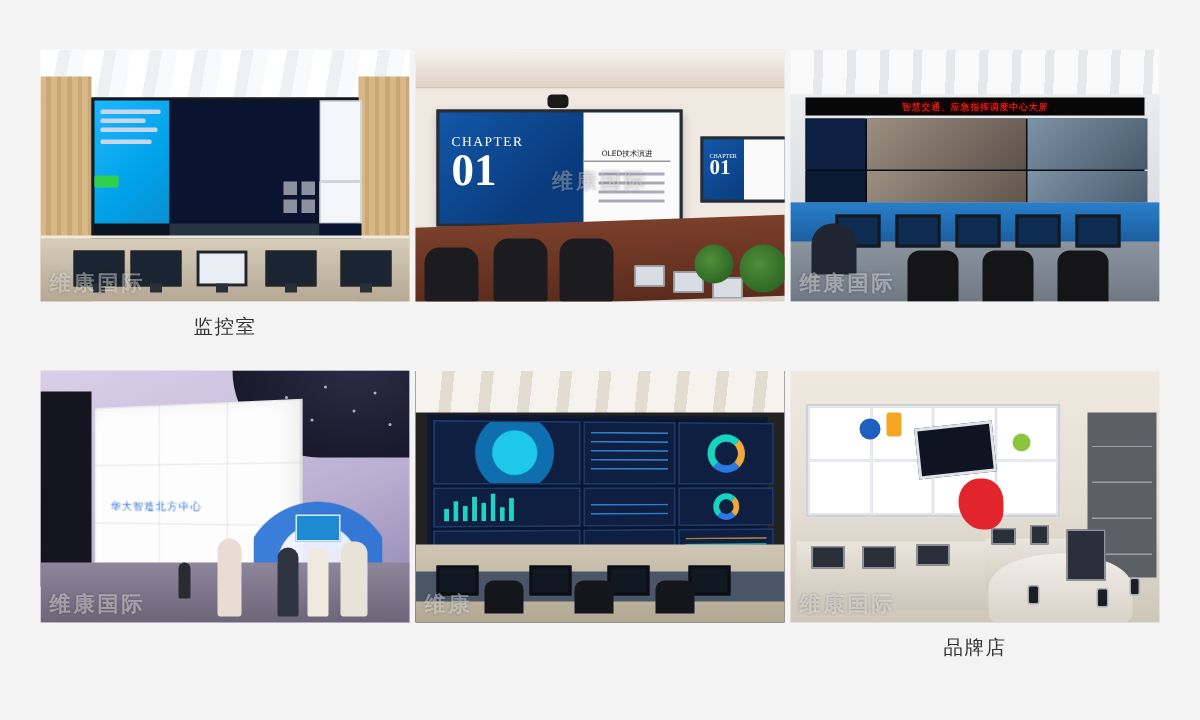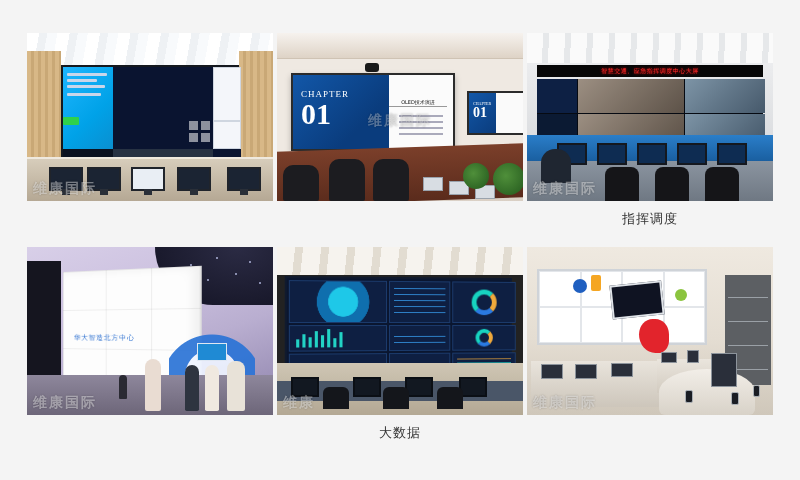--- a/index.html
+++ b/index.html
@@ -228,20 +228,21 @@
           <i></i>
         </div>
       <div class="mon" style="left:150px;">
           <i></i>
         </div>
       <div class="mon" style="left:200px;">
           <i></i>
         </div>
       <div class="wm">维康国际</div>
     </div>
+    <div class="caption">监控室</div>
   </div>
 
   <div class="cell">
     <div class="thumb s2">
       <div class="ceil"></div>
       <div class="wallband"></div>
       <div class="cam"></div>
       <div class="scr">
         <div class="left"></div>
         <div class="right"></div>
@@ -295,21 +296,20 @@
       <div class="mon" style="left:70px;"></div>
       <div class="mon" style="left:110px;"></div>
       <div class="mon" style="left:150px;"></div>
       <div class="mon" style="left:190px;"></div>
       <div class="person" style="left:14px;"></div>
       <div class="chair" style="left:78px;"></div>
       <div class="chair" style="left:128px;"></div>
       <div class="chair" style="left:178px;"></div>
       <div class="wm">维康国际</div>
     </div>
-    <div class="caption">指挥调度</div>
   </div>
 
   <div class="cell">
     <div class="thumb s4">
       <div class="ceilDark">
         <div class="star" style="left:30%;top:30%"></div>
         <div class="star" style="left:52%;top:18%"></div>
         <div class="star" style="left:68%;top:44%"></div>
         <div class="star" style="left:80%;top:24%"></div>
         <div class="star" style="left:44%;top:56%"></div>
@@ -376,21 +376,20 @@
       <div class="deskrow"></div>
       <div class="mon" style="left:14px;"></div>
       <div class="mon" style="left:76px;"></div>
       <div class="mon" style="left:128px;"></div>
       <div class="mon" style="left:182px;"></div>
       <div class="chair" style="left:46px;"></div>
       <div class="chair" style="left:106px;"></div>
       <div class="chair" style="left:160px;"></div>
       <div class="wm">维康</div>
     </div>
-    <div class="caption">大数据</div>
   </div>
 
   <div class="cell">
     <div class="thumb s6">
       <div class="vwall">
         <div></div>
           <div></div>
           <div></div>
           <div></div>
         <div></div>
@@ -416,15 +415,16 @@
       <div class="lap" style="left:48px;bottom:36px;width:22px;height:15px;"></div>
       <div class="lap" style="left:84px;bottom:38px;width:22px;height:14px;"></div>
       <div class="lap" style="left:134px;bottom:52px;width:16px;height:11px;"></div>
       <div class="lap" style="left:160px;bottom:52px;width:12px;height:13px;"></div>
       <div class="lap" style="left:184px;bottom:28px;width:26px;height:34px;"></div>
       <div class="phone" style="left:158px;bottom:12px;width:8px;height:13px;"></div>
       <div class="phone" style="left:204px;bottom:10px;width:8px;height:13px;"></div>
       <div class="phone" style="left:226px;bottom:18px;width:7px;height:12px;"></div>
       <div class="wm">维康国际</div>
     </div>
+    <div class="caption">品牌店</div>
   </div>
 
 </div>
 
 </body></html>

